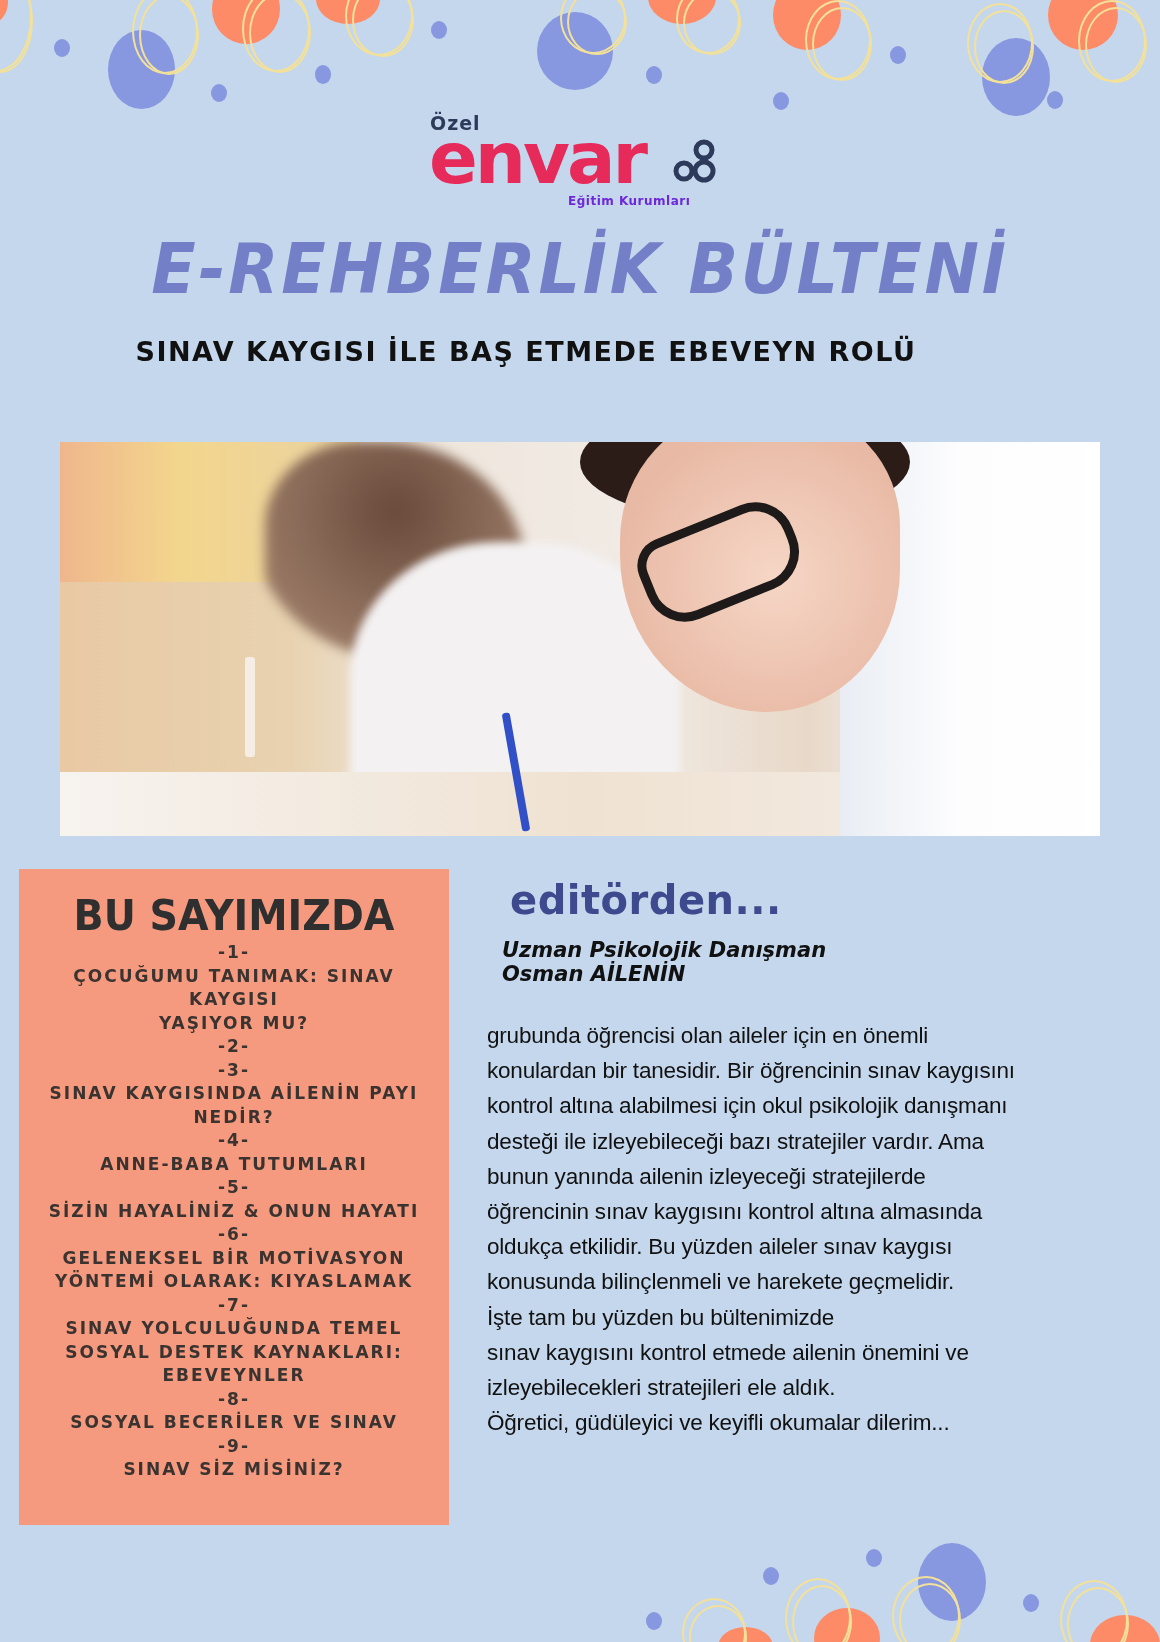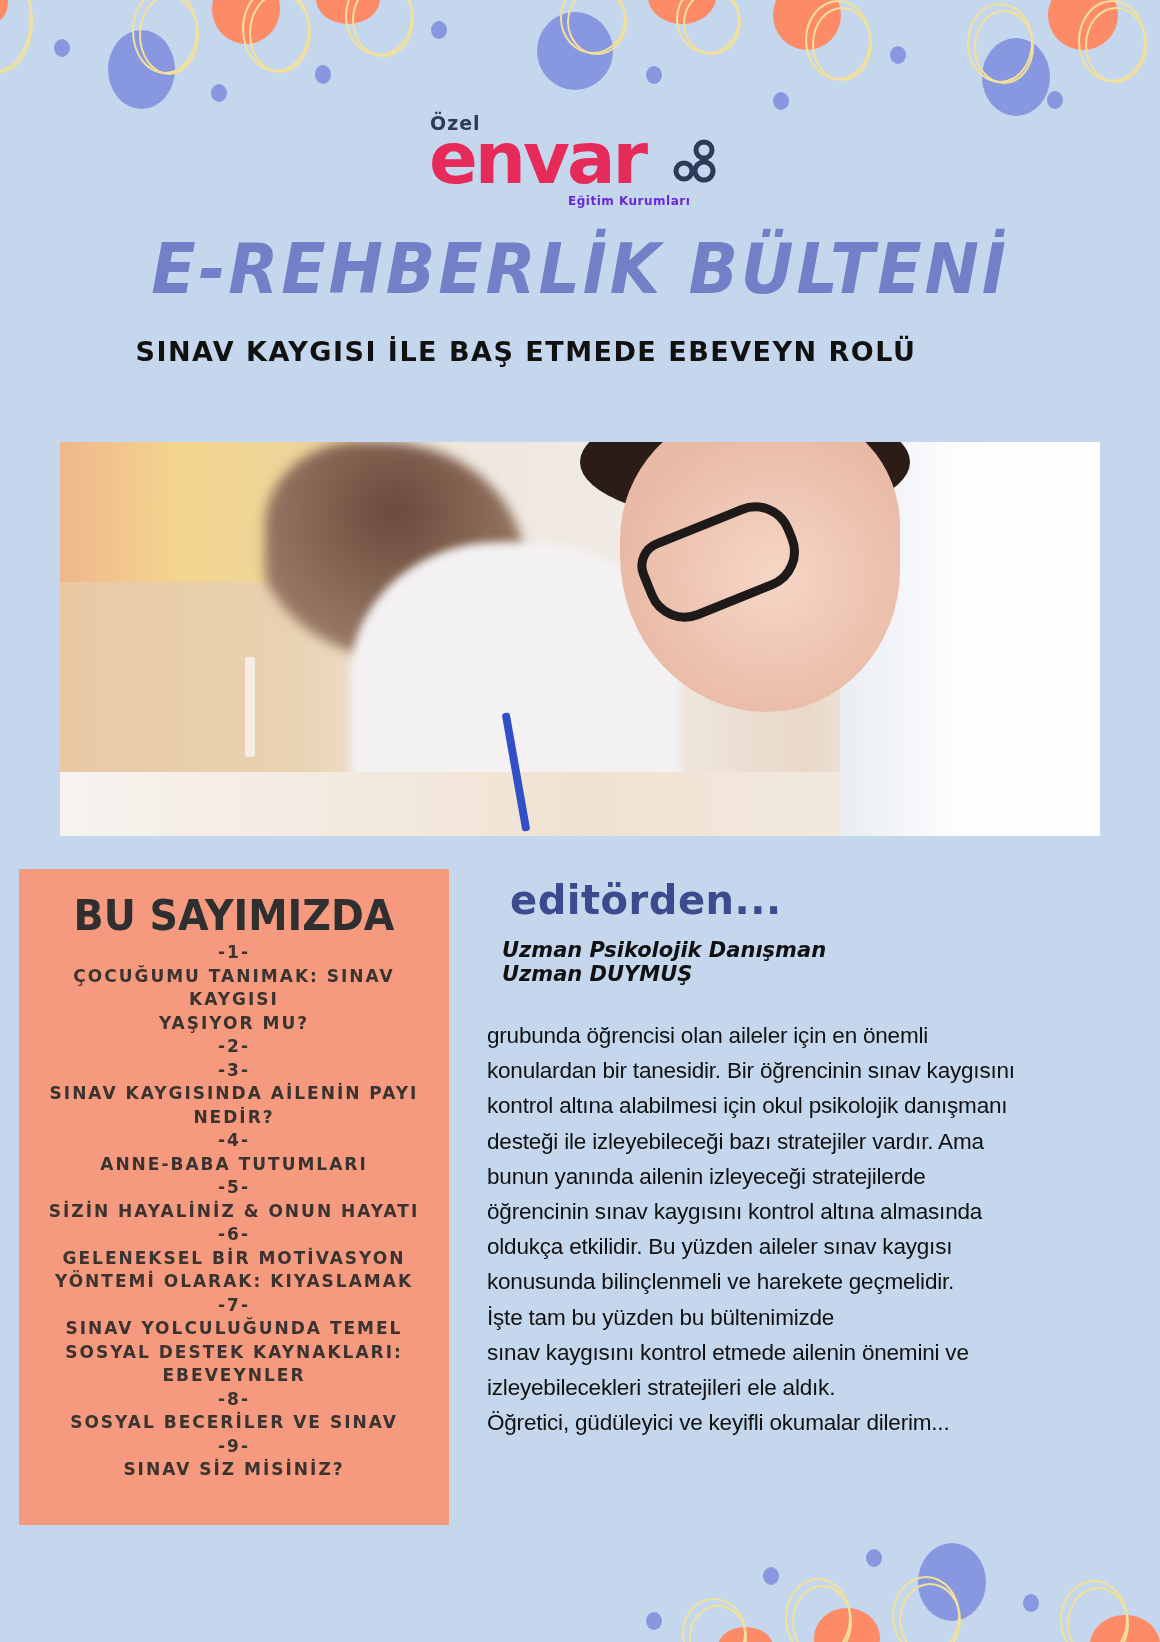--- a/index.html
+++ b/index.html
@@ -211,21 +211,21 @@
     <div>
       <div class="toc-num">-9-</div>
       <div class="toc-text">SINAV SİZ MİSİNİZ?</div>
     </div>
   </div>
 </div>
 
 <div class="editor-title">editörden...</div>
 <div class="editor-role">
   <div>Uzman Psikolojik Danışman</div>
-  <div>Uzman DUYMUŞ</div>
+  <div>Osman AİLENİN</div>
 </div>
 <div class="editor-body">
   <p>grubunda öğrencisi olan aileler için en önemli</p>
   <p>konulardan bir tanesidir. Bir öğrencinin sınav kaygısını</p>
   <p>kontrol altına alabilmesi için okul psikolojik danışmanı</p>
   <p>desteği ile izleyebileceği bazı stratejiler vardır. Ama</p>
   <p>bunun yanında ailenin izleyeceği stratejilerde</p>
   <p>öğrencinin sınav kaygısını kontrol altına almasında</p>
   <p>oldukça etkilidir. Bu yüzden aileler sınav kaygısı</p>
   <p>konusunda bilinçlenmeli ve harekete geçmelidir.</p>

